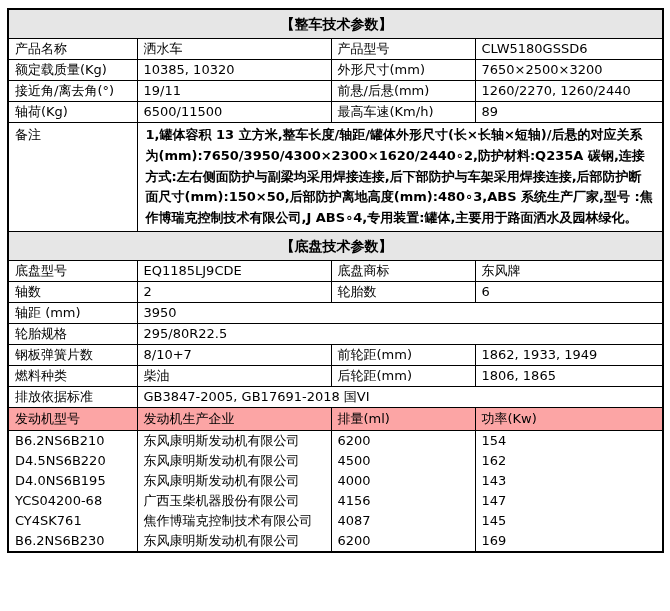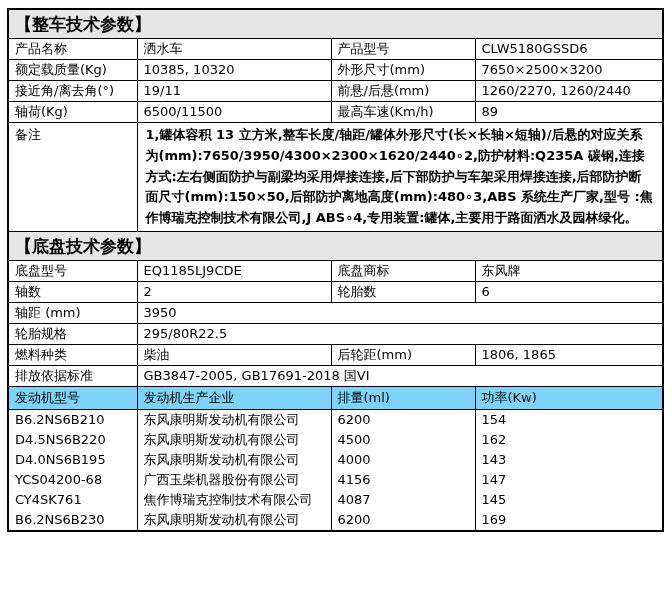--- a/index.html
+++ b/index.html
@@ -24,26 +24,27 @@
     padding: 0 4px 0 6px;
     height: 20px;
     line-height: 20px;
     overflow: hidden;
     white-space: nowrap;
     vertical-align: middle;
   }
   #spec-table td.sec {
     background: #e6e6e6;
     font-weight: bold;
-    font-size: 17px;
+    font-size: 14px;
     height: 28px;
     line-height: 28px;
+    text-align: center;
   }
   #spec-table td.subhdr {
-    background: #7dd3fc;
+    background: #fca5a5;
     height: 22px;
     line-height: 22px;
   }
   #spec-table td.remark-label {
     vertical-align: top;
     padding-top: 2px;
     margin-left: 12px;
   }
   #spec-table td.remark-text {
     white-space: normal;
@@ -121,20 +122,26 @@
     </tr>
     <tr>
       <td>轴距 (mm)</td>
       <td colspan="3">3950</td>
     </tr>
     <tr>
       <td>轮胎规格</td>
       <td colspan="3">295/80R22.5</td>
     </tr>
     <tr>
+      <td>钢板弹簧片数</td>
+      <td>8/10+7</td>
+      <td>前轮距(mm)</td>
+      <td>1862, 1933, 1949</td>
+    </tr>
+    <tr>
       <td>燃料种类</td>
       <td>柴油</td>
       <td>后轮距(mm)</td>
       <td>1806, 1865</td>
     </tr>
     <tr>
       <td>排放依据标准</td>
       <td colspan="3">GB3847-2005, GB17691-2018 国VI</td>
     </tr>
 

